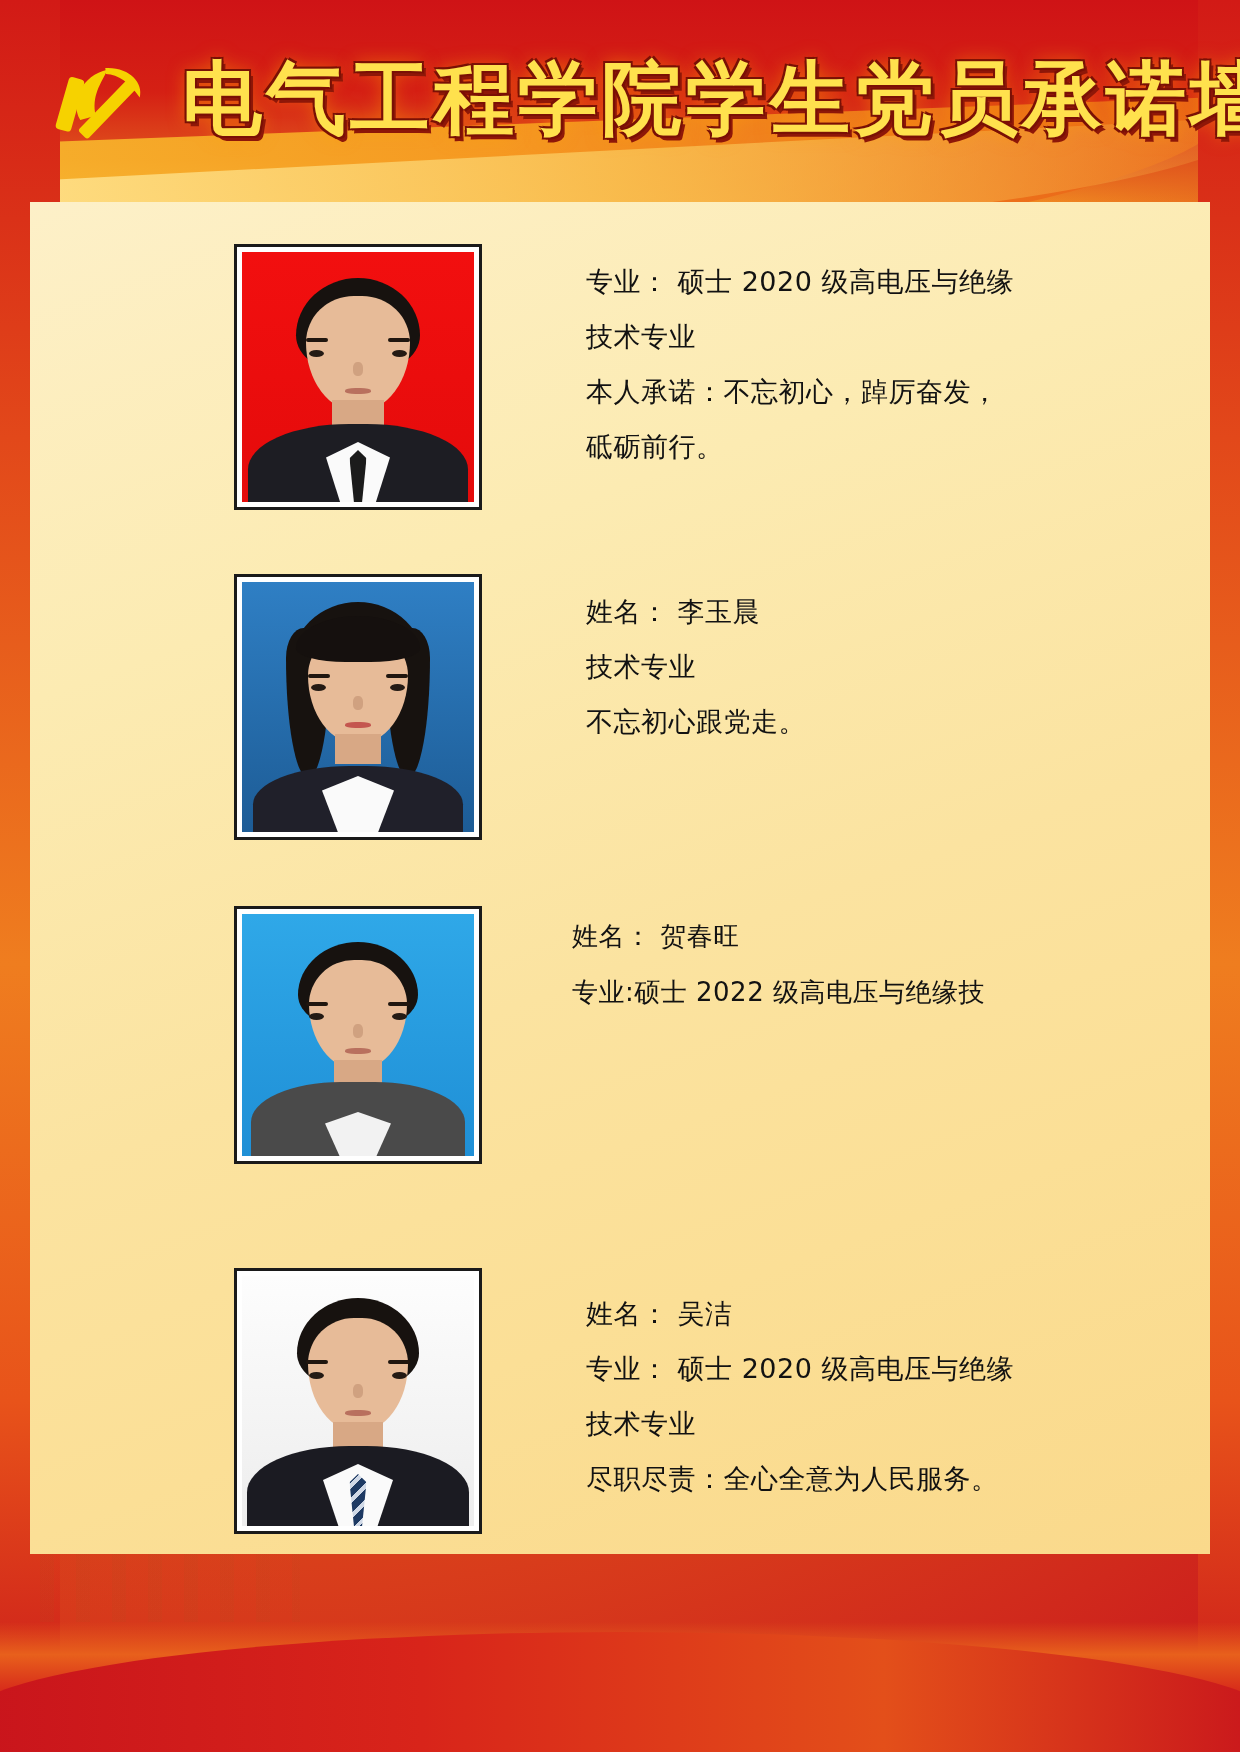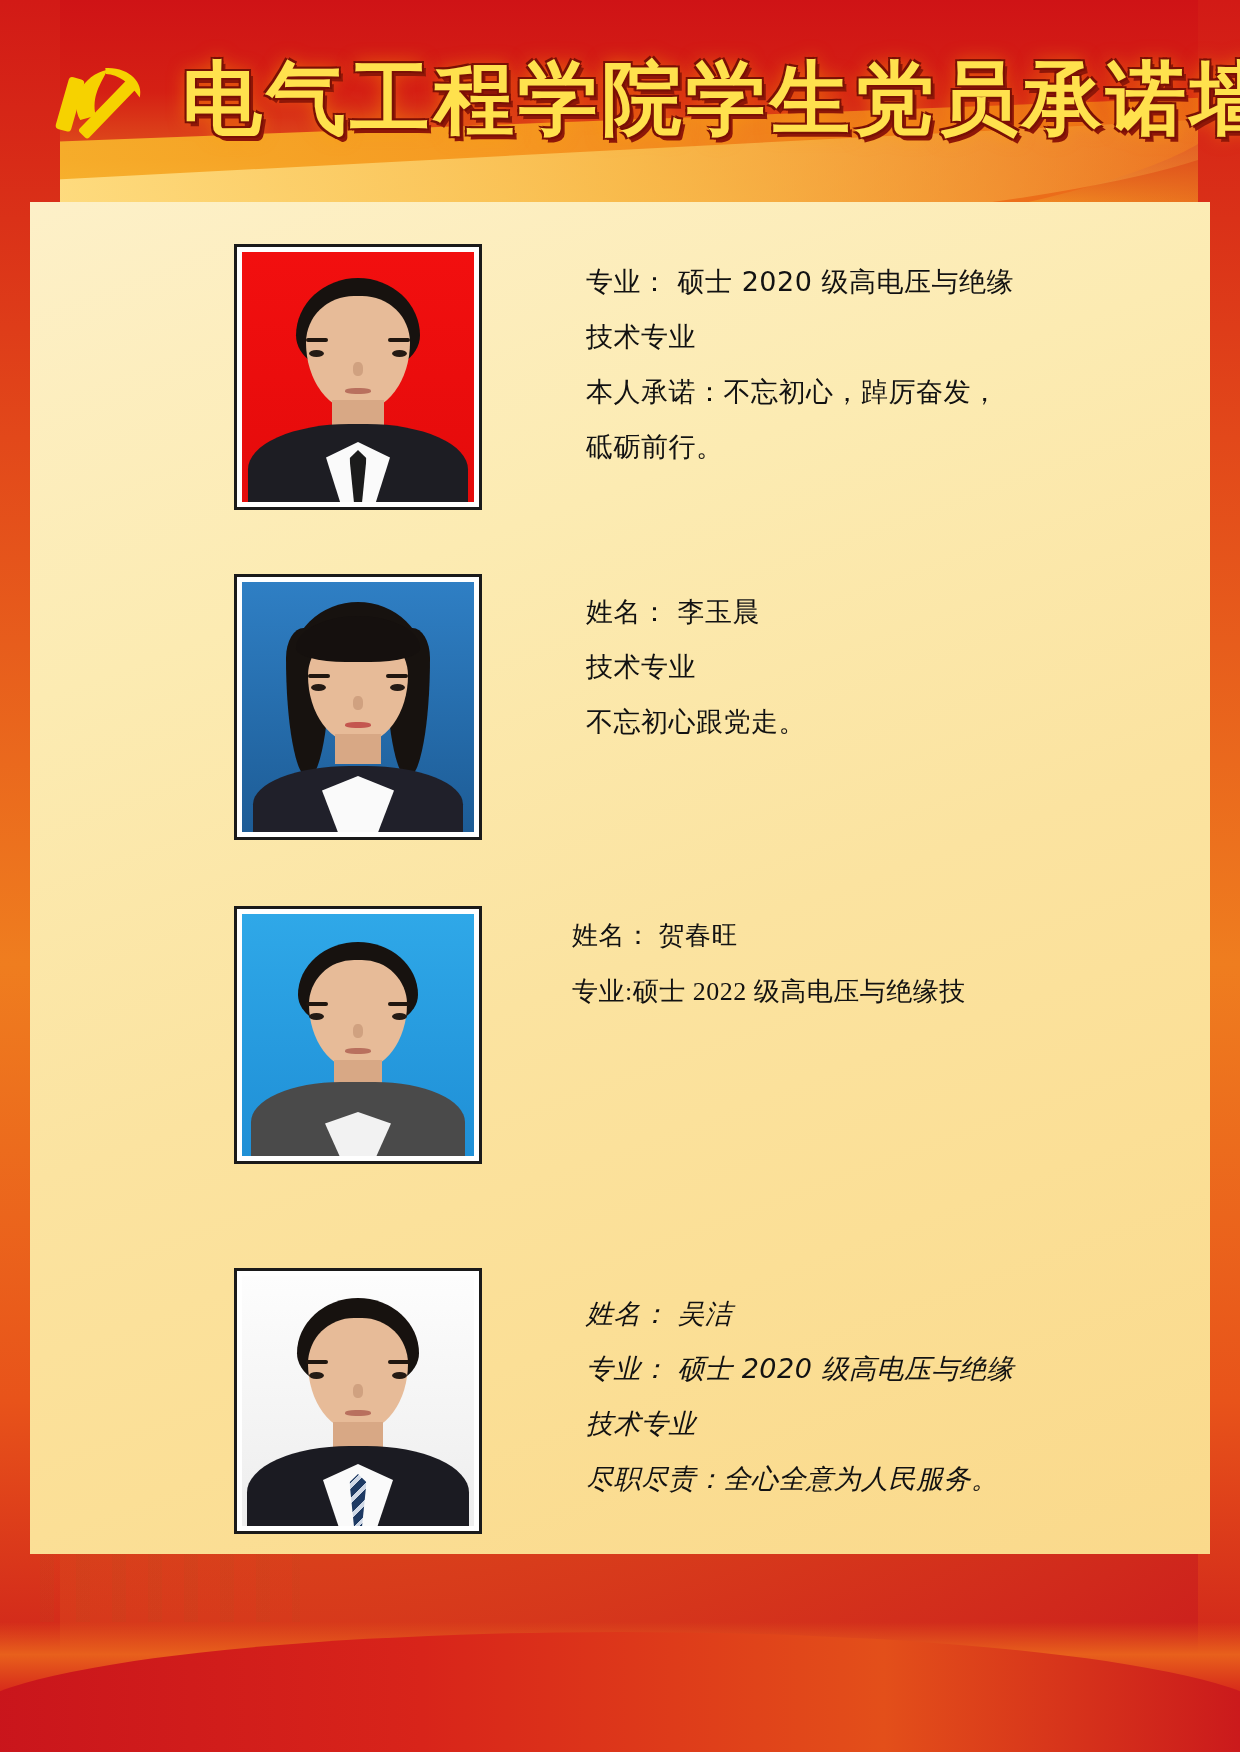--- a/index.html
+++ b/index.html
@@ -187,21 +187,21 @@
 
   .entry {
     display: flex;
     align-items: flex-start;
     height: 338px;
     box-sizing: border-box;
   }
   .entry.e1 { padding-top: 26px; }
   .entry.e2 { padding-top: 18px; }
   .entry.e3 { padding-top: 12px; }
-  .entry.e4 { padding-top: 36px; font-style: italic; }
+  .entry.e4 { padding-top: 36px; }
 
   .photo-wrap {
     flex: 0 0 auto;
     width: 248px;
     margin-left: 168px;
     border: 3px solid #1a1a1a;
     background: #fff;
     padding: 5px;
     box-sizing: border-box;
   }
@@ -289,21 +289,21 @@
     font-family: "DejaVu Sans", sans-serif;
     color: #121212;
   }
   .line {
     font-size: 27px;
     line-height: 55px;
     white-space: pre-wrap;
     letter-spacing: 0.5px;
   }
   .entry.e3 .info { margin-left: 90px; padding-top: 2px; }
-  .entry.e3 .line { font-size: 26px; line-height: 56px; font-family: Liberation Serif, serif; }
+  .entry.e3 .line { font-size: 26px; line-height: 56px; }
   .entry.e4 .info { padding-top: 18px; }
 </style>
 </head>
 <body>
 
 <div class="poster">
 
   <div class="glow"></div>
   <div class="rays"></div>
   <div class="header-band"></div>

